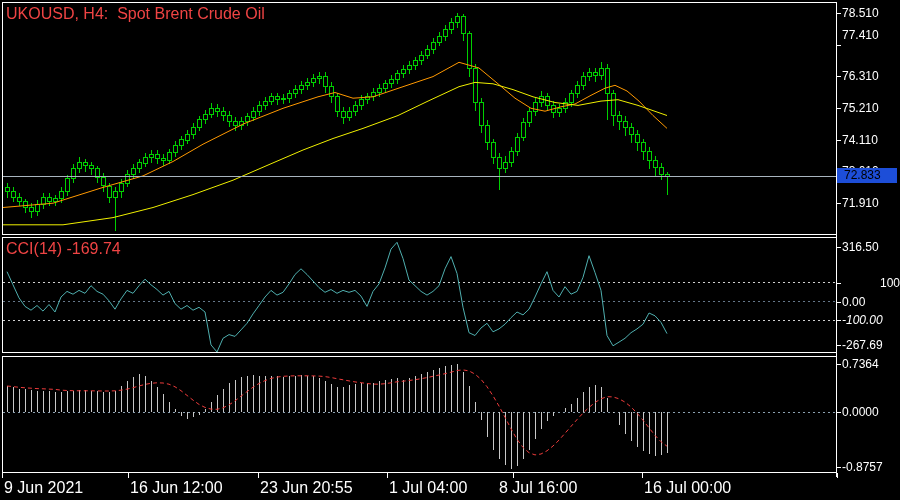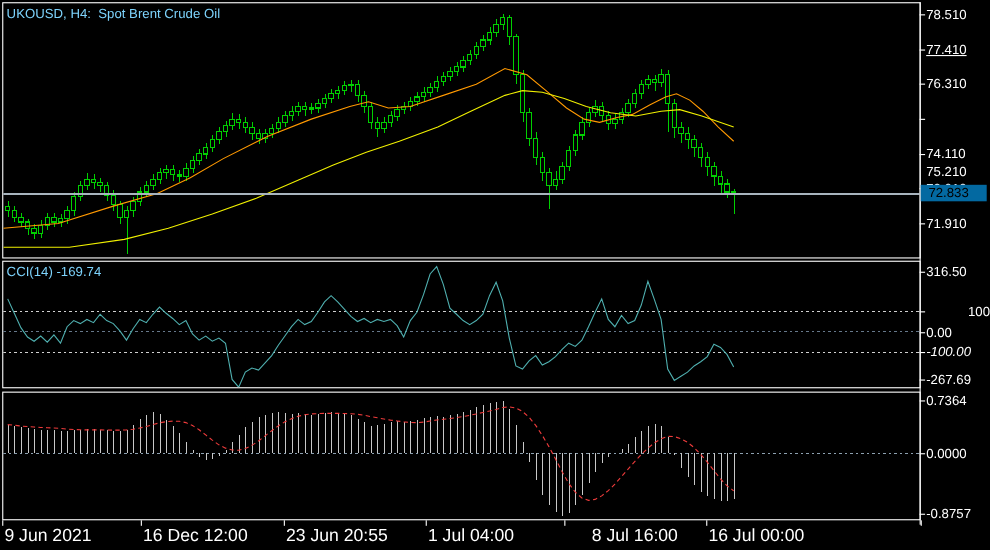--- a/index.html
+++ b/index.html
@@ -3,21 +3,21 @@
 <meta charset="utf-8">
 <style>
   html,body{margin:0;padding:0;background:#000;}
   #screen{position:relative;width:900px;height:500px;background:#000;overflow:hidden;
           font-family:"Liberation Sans",sans-serif;}
   .panel{position:absolute;background:#000;border:1px solid #fff;}
   #main-panel{left:2px;top:2px;width:833px;height:231px;}
   #cci-panel{left:2px;top:237px;width:833px;height:114px;}
   #macd-panel{left:2px;top:356px;width:833px;height:115px;}
   .panel svg{position:absolute;left:0;top:0;display:block;}
-  .chart-label{position:absolute;left:3px;top:2px;color:#7dd3fc;font-size:12px;white-space:pre;z-index:5;}
+  .chart-label{position:absolute;left:3px;top:2px;color:#ef4444;font-size:16px;white-space:pre;z-index:5;}
   #axis-divider{position:absolute;left:836px;top:2px;width:1px;height:475px;background:#fff;}
   .tick-stub{position:absolute;left:836px;width:5px;height:1px;background:#fff;}
   .axis-label{position:absolute;left:842px;height:14px;line-height:14px;color:#fff;font-size:12px;white-space:pre;}
   #price-tag{position:absolute;left:837px;width:60px;height:15px;line-height:15px;
              color:#000;font-size:12px;padding-left:7px;box-sizing:border-box;z-index:6;}
   .time-tick{position:absolute;top:473px;width:1px;height:5px;background:#fff;}
   .time-label{position:absolute;top:479px;color:#fff;font-size:16px;white-space:pre;}
 </style>
 </head>
 <body>
@@ -385,30 +385,30 @@
         </g>
         <polyline fill="none" stroke="#EE3B3B" stroke-width="1" stroke-dasharray="4,3" points="4,29.0 10,29.6 16,30.3 22,30.8 28,31.2 34,31.6 40,31.8 46,32.1 52,32.4 58,33.1 64,33.5 70,33.7 76,33.8 82,33.8 88,33.8 94,33.9 100,34.0 106,34.0 112,33.8 118,33.2 124,32.1 130,30.7 136,29.0 142,27.4 148,26.3 154,25.8 160,26.0 166,27.2 172,29.8 178,33.7 184,38.4 190,43.1 196,47.4 202,50.4 208,52.1 214,52.3 220,50.8 226,47.9 232,43.9 238,39.2 244,34.6 250,30.2 256,26.5 262,23.6 268,21.4 274,20.1 280,19.3 286,19.0 292,18.8 298,18.8 304,18.8 310,18.9 316,19.1 322,19.6 328,20.5 334,21.7 340,22.8 346,23.9 352,24.9 358,25.7 364,26.5 370,27.1 376,27.2 382,26.7 388,25.8 394,24.8 400,24.2 406,23.5 412,22.7 418,21.7 424,20.6 430,19.3 436,18.0 442,16.7 448,15.2 454,13.5 460,12.9 466,13.9 472,17.1 478,22.3 484,29.7 490,38.8 496,49.0 502,60.2 508,71.8 514,82.3 520,90.4 526,95.7 532,97.9 538,97.0 544,93.8 550,89.0 556,83.1 562,76.3 568,69.4 574,62.6 580,56.2 586,50.4 592,45.5 598,41.8 604,39.7 610,39.9 616,41.8 622,45.1 628,49.9 634,56.1 640,63.2 646,70.8 652,78.4 658,84.7 664,89.2"></polyline>
       </svg>
   </div>
 
   <div id="axis-divider"></div>
 
   <div id="price-axis"></div>
   <div id="time-axis"></div>
 
-  <div id="price-tag" style="top: 168px; background: #0369a1;">72.833</div>
+  <div id="price-tag" style="top: 168px; background: #1d4ed8;">72.833</div>
 
 <div class="tick-stub" style="top: 13px;"></div>
     <div class="axis-label" style="top: 6px;">78.510</div>
     <div class="tick-stub" style="top: 45px;"></div>
-    <div class="axis-label" style="top: 38px; text-decoration: underline;">77.410</div>
+    <div class="axis-label" style="top: 28px;">77.410</div>
     <div class="tick-stub" style="top: 76px;"></div>
     <div class="axis-label" style="top: 69px;">76.310</div>
     <div class="tick-stub" style="top: 108px;"></div>
-    <div class="axis-label" style="top: 101px; margin-top: 48px;">75.210</div>
+    <div class="axis-label" style="top: 101px;">75.210</div>
     <div class="tick-stub" style="top: 140px;"></div>
     <div class="axis-label" style="top: 133px;">74.110</div>
     <div class="tick-stub" style="top: 171px;"></div>
     <div class="axis-label" style="top: 164px;">73.010</div>
     <div class="tick-stub" style="top: 203px;"></div>
     <div class="axis-label" style="top: 196px;">71.910</div>
     <div class="tick-stub" style="top: 247px;"></div>
     <div class="axis-label" style="top: 240px;">316.50</div>
     <div class="tick-stub" style="top: 283px;"></div>
     <div class="axis-label" style="top: 276px; margin-left: 38px;">100.00</div>
@@ -420,23 +420,23 @@
     <div class="axis-label" style="top: 338px;">-267.69</div>
     <div class="tick-stub" style="top: 364px;"></div>
     <div class="axis-label" style="top: 357px;">0.7364</div>
     <div class="tick-stub" style="top: 412px;"></div>
     <div class="axis-label" style="top: 405px;">0.0000</div>
     <div class="tick-stub" style="top: 467px;"></div>
     <div class="axis-label" style="top: 460px;">-0.8757</div>
     <div class="time-tick" style="left: 2px;"></div>
     <div class="time-label" style="left: 4px;">9 Jun 2021</div>
     <div class="time-tick" style="left: 128px;"></div>
-    <div class="time-label" style="left: 130px;">16 Dec 12:00</div>
+    <div class="time-label" style="left: 130px;">16 Jun 12:00</div>
     <div class="time-tick" style="left: 258px;"></div>
     <div class="time-label" style="left: 260px;">23 Jun 20:55</div>
     <div class="time-tick" style="left: 387px;"></div>
     <div class="time-label" style="left: 389px;">1 Jul 04:00</div>
     <div class="time-tick" style="left: 513px;"></div>
-    <div class="time-label" style="left: 538px; text-align: center;">8 Jul 16:00</div>
+    <div class="time-label" style="left: 499px; text-align: center;">8 Jul 16:00</div>
     <div class="time-tick" style="left: 642px;"></div>
     <div class="time-label" style="left: 644px;">16 Jul 00:00</div>
     <div class="time-tick" style="left: 837px;"></div>
   </div>
 
 </body></html>

